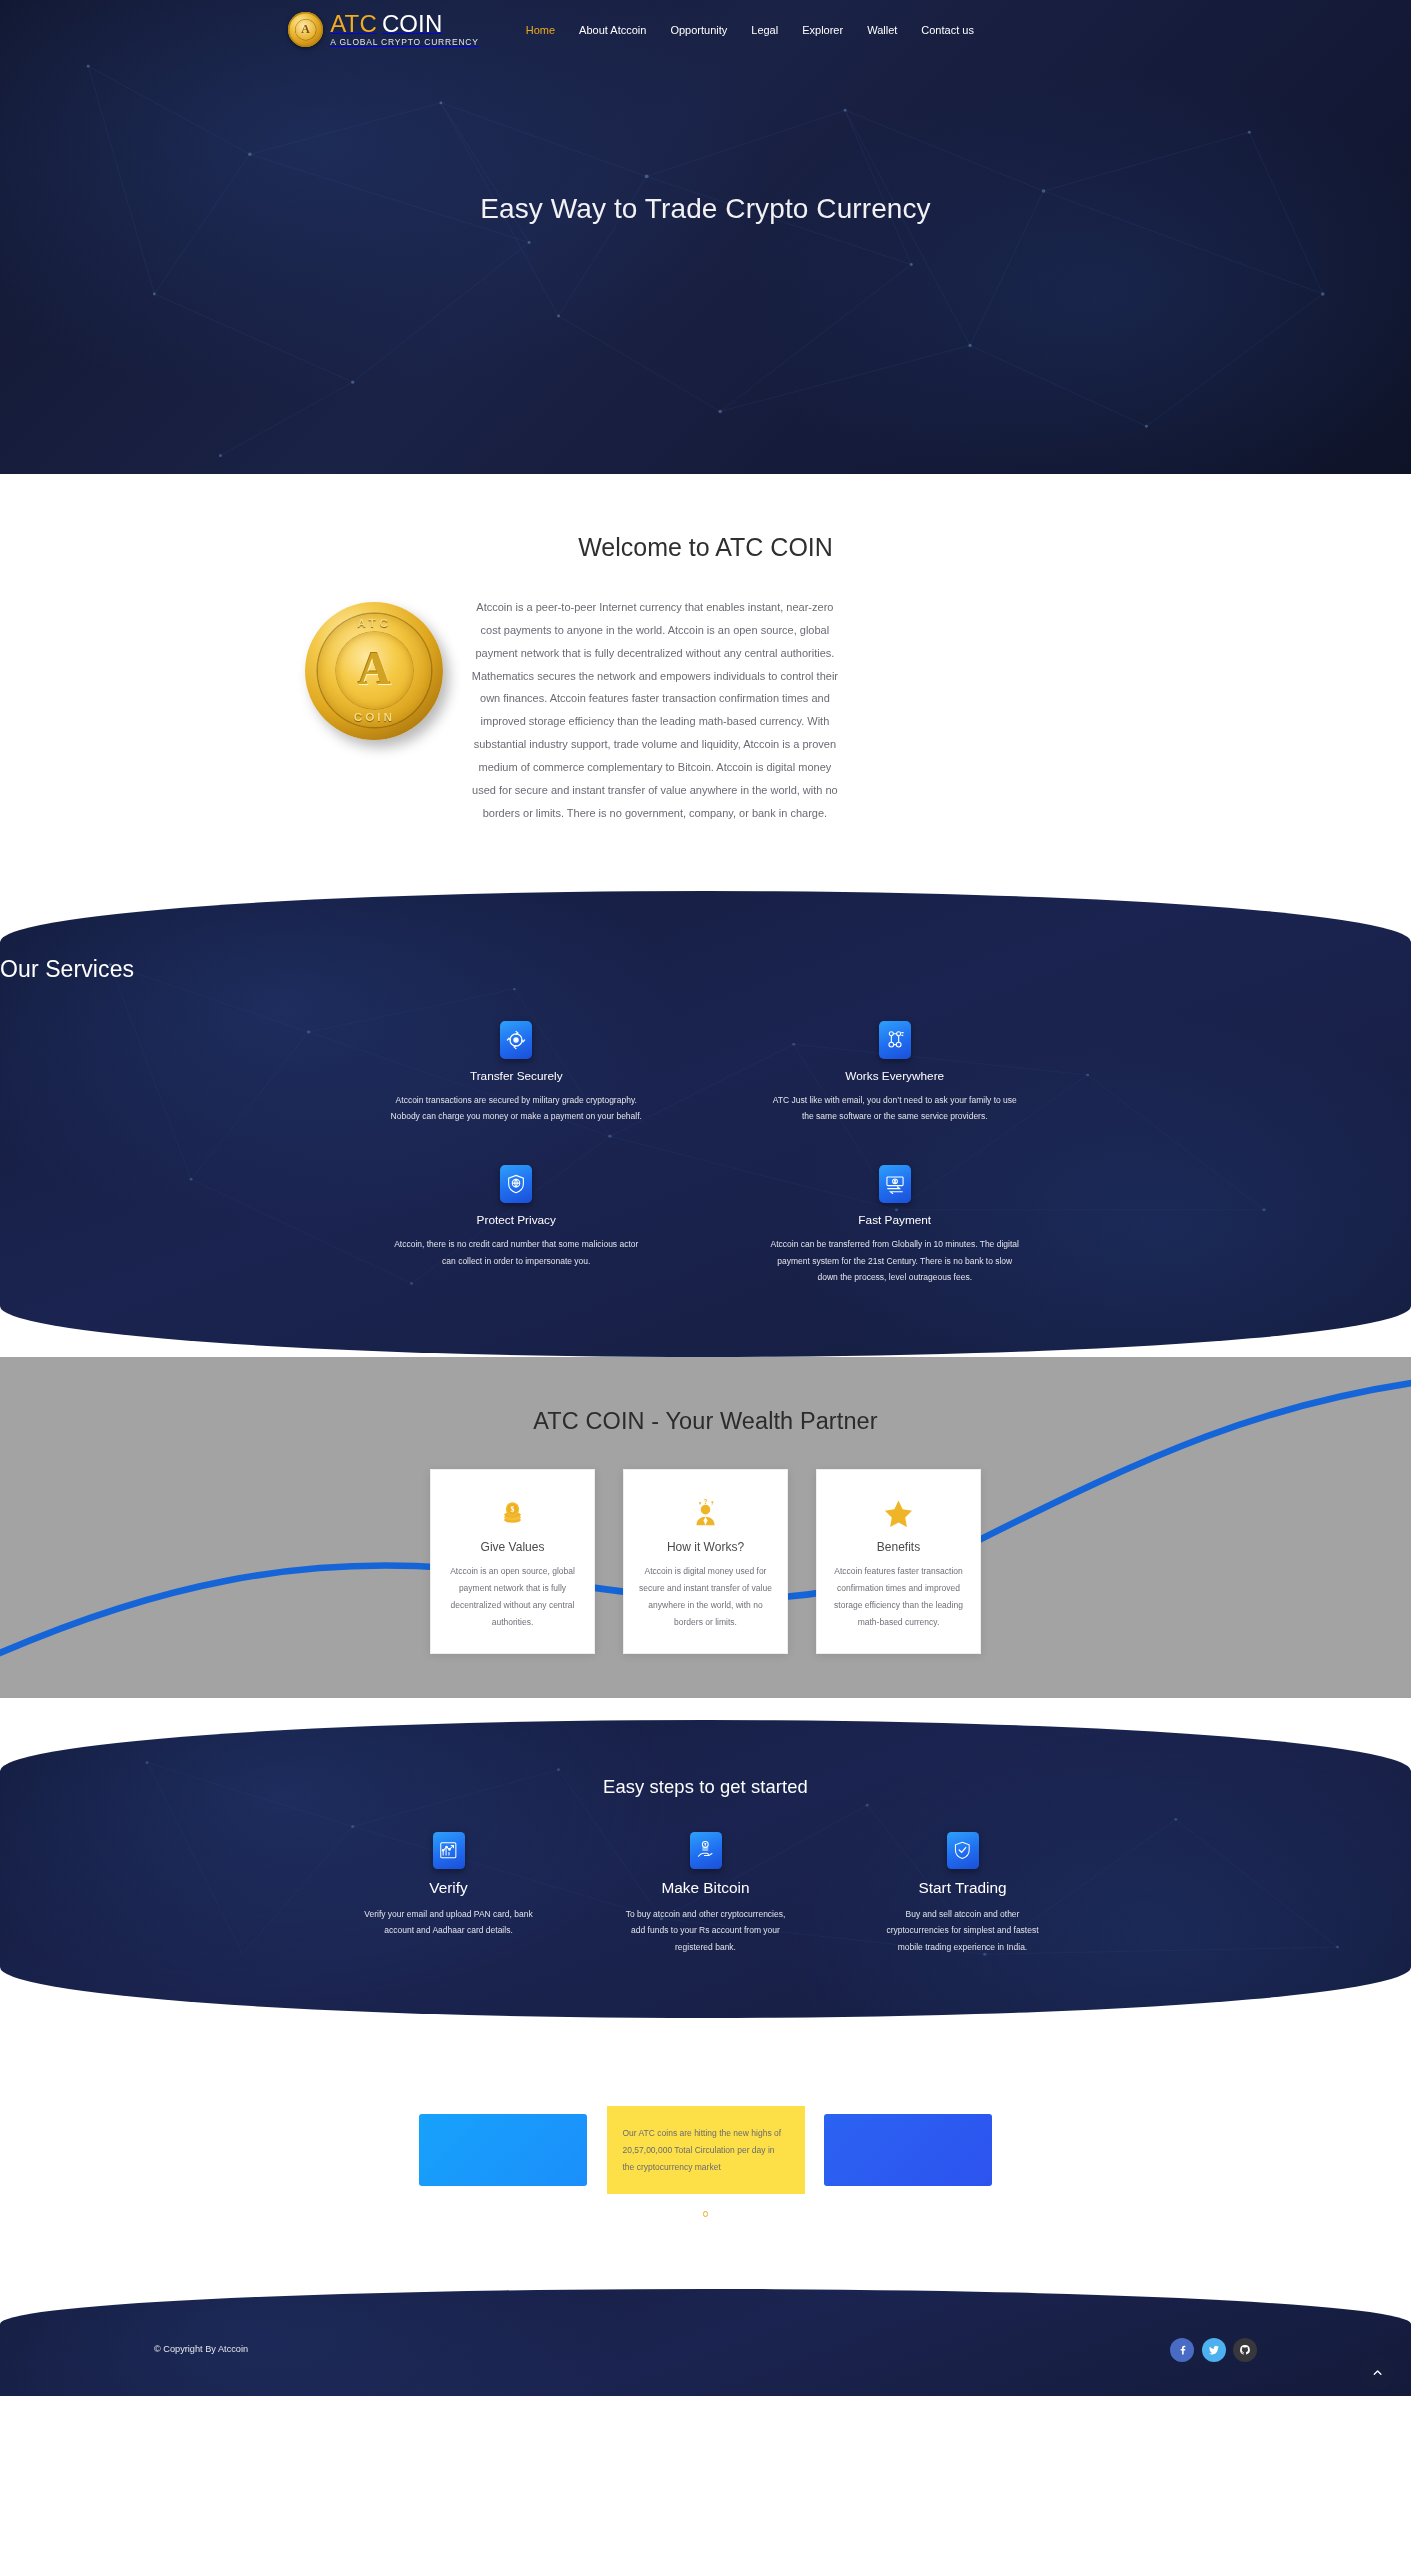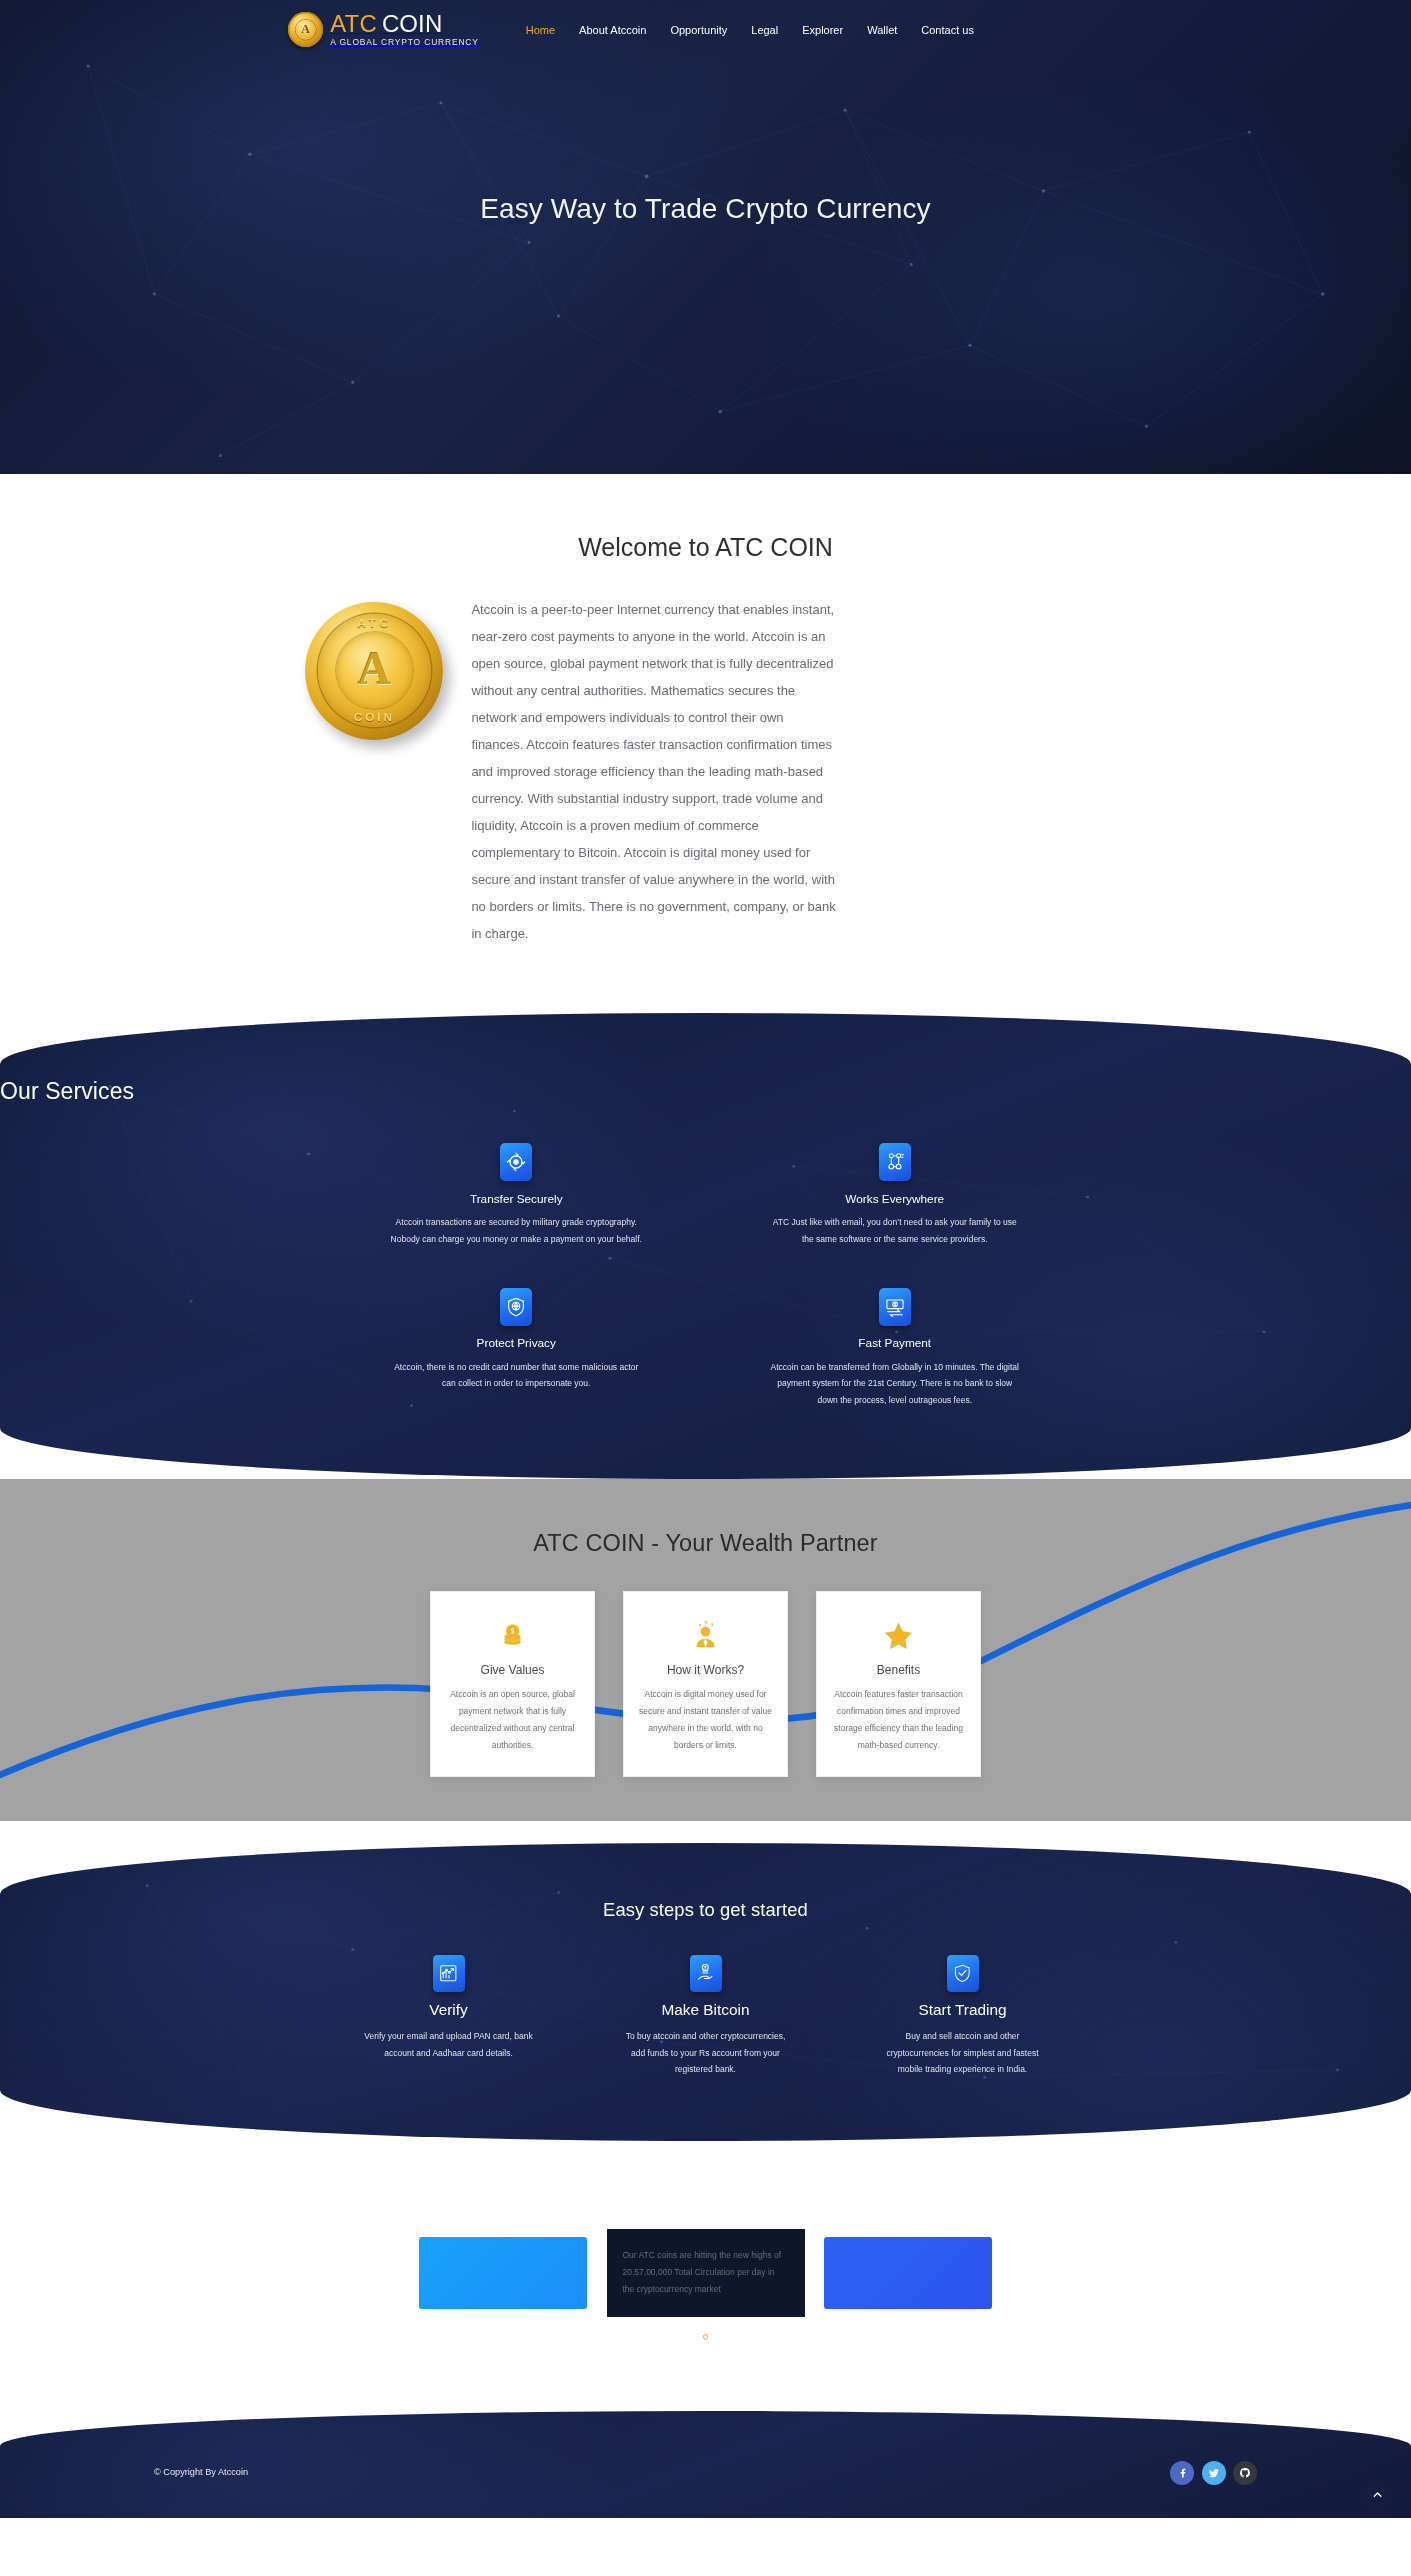--- a/index.html
+++ b/index.html
@@ -137,22 +137,22 @@
   }
   .coin-big .topword, .coin-big .botword {
     position:absolute; left:0; right:0; text-align:center;
     font: 700 11.8px/1 "Liberation Sans", sans-serif;
     color:#f6da7c; letter-spacing: 3.7px; text-shadow: 0 0.7px 0.7px rgba(110,75,8,.8);
   }
   .coin-big .topword { top: 16px; }
   .coin-big .botword { bottom: 16px; letter-spacing: 2.9px; }
 
   .welcome-text {
-    color: #6b6b73; font-size: 13px; line-height: 2.08;
-    max-width: 367px; padding-top: 2.9px;
+    color: #6b6b73; font-size: 11px; line-height: 2.08;
+    max-width: 367px; padding-top: 2.9px; text-align: center;
   }
 
   
   .curve-sec {
     position: relative;
     width: 1411px;
     margin-top: 22px;
   }
   .curve-shadow {
     position:absolute; left:-22px; right:-22px; top:16px; height: 118px;
@@ -246,21 +246,21 @@
     display:flex; align-items:center; justify-content:center;
   }
   .slide-side {
     position:absolute; top: 0; width: 168px; height: 72px; border-radius: 2.9px;
   }
   .slide-left  { left: 0;   background: linear-gradient(135deg,#17a2fb 0%, #1b8ffb 100%); }
   .slide-right { right: 0;  background: linear-gradient(135deg,#2b63f2 0%, #2d53ef 100%); }
   .slide-center {
     position:relative; z-index:2;
     width: 198px; min-height: 88px;
-    background:#0f172a;
+    background:#fde047;
     padding: 17.6px 16px;
     display:flex; align-items:center;
   }
   .slide-center p { font-size: 8.5px; color:#6b6b73; line-height: 2.0; }
   .dots { display:flex; justify-content:center; margin-top: 25px; }
   .dot { width: 5.9px; height: 5.9px; border-radius:50%; border: 1.2px solid #f0ab1f; background: transparent; }
 
   
   .footer-wrap { position: relative; width: 1411px; margin-top: 20.6px; }
   .footer-shadow {

